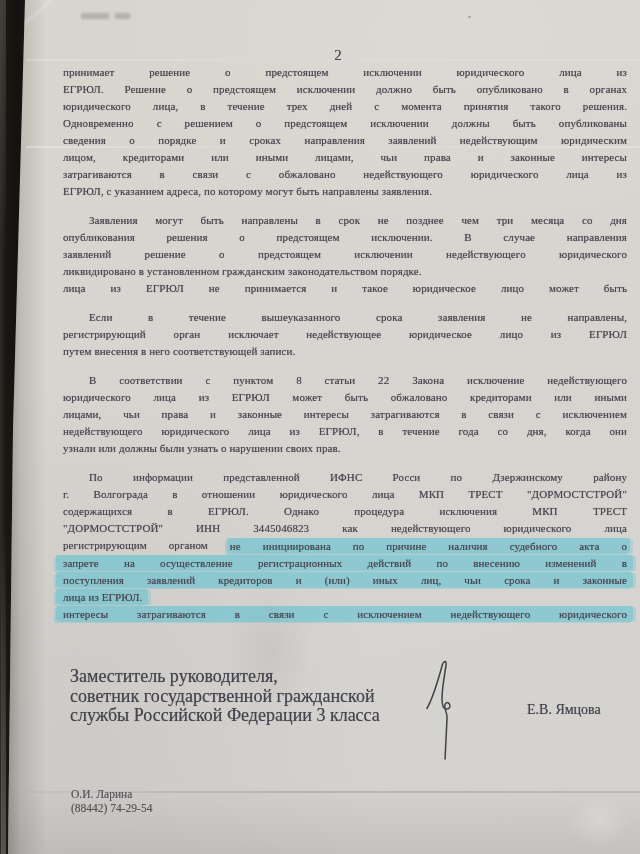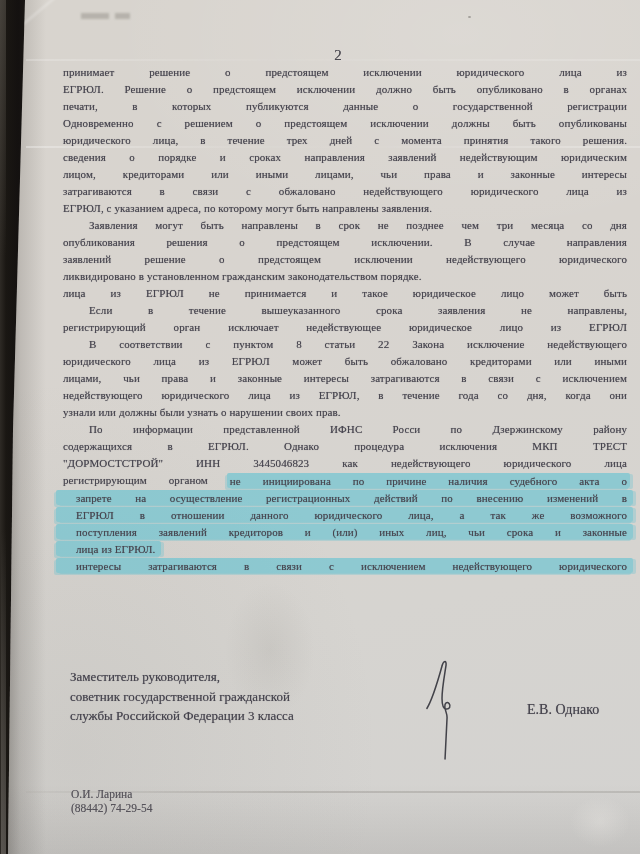--- a/index.html
+++ b/index.html
@@ -34,30 +34,30 @@
   .top-smudge.s1{left:81px;width:28px;}
   .top-smudge.s2{left:115px;width:15px;}
   .speck{position:absolute;left:468px;top:16px;width:3px;height:2px;border-radius:50%;background:rgba(90,88,84,.45);}
   .page-number{position:absolute;left:330px;top:47px;width:16px;text-align:center;
     font-size:15px;color:#4a4850;text-shadow:0 0 .6px rgba(74,72,80,.6);}
   .body-text{position:absolute;left:63px;top:64px;width:564px;
     font-size:11px;line-height:17px;color:#47454f;
     text-shadow:0 0 .7px rgba(71,69,79,.65);letter-spacing:.1px;}
   .line{height:17px;text-align:justify;text-align-last:justify;white-space:normal;}
   .line.para-end{text-align-last:left;}
-  .line.indent{padding-left:26px;}
+  .line.indent{padding-left:26px;margin-top:12px;}
   mark{
     color:inherit;
     background:var(--hl-bg,rgba(62,190,211,.48));
     padding:1.5px 3px;margin:-1.5px -3px;border-radius:2px;
     box-shadow:3px 1px 0 var(--hl-soft,rgba(62,190,211,.26)),-2px 2px 0 var(--hl-soft,rgba(62,190,211,.22));
   }
-  .line.full-hl mark{margin-left:-7px;padding-left:20px;margin-right:-6px;padding-right:6px;}
+  .line.full-hl mark{margin-left:-7px;padding-left:7px;margin-right:-6px;padding-right:6px;}
   .sig-titles{position:absolute;left:70px;top:667px;width:310px;
-    font-size:13px;line-height:19.5px;color:#45434d;text-shadow:0 0 .7px rgba(69,67,77,.6);}
+    font-size:18px;line-height:19.5px;color:#45434d;text-shadow:0 0 .7px rgba(69,67,77,.6);}
   .signer-name{position:absolute;left:527px;top:702px;font-size:14px;color:#45434d;
     text-shadow:0 0 .7px rgba(69,67,77,.6);}
   .signature{position:absolute;left:424px;top:658px;width:32px;height:106px;}
   .footer{position:absolute;left:71px;top:788px;font-size:11.5px;line-height:13.5px;
     color:#55525a;text-shadow:0 0 .6px rgba(85,82,90,.5);}
   .bottom-vignette{position:absolute;left:0;right:0;bottom:0;height:70px;
     background:linear-gradient(180deg,transparent,rgba(95,93,90,.14));}
 </style>
 </head>
 <body>
@@ -73,61 +73,61 @@
   <div class="crease c3"></div>
   <div class="top-smudge s1"></div>
   <div class="top-smudge s2"></div>
   <div class="speck"></div>
 
   <div class="page-number">2</div>
 
   <div class="body-text">
       <div class="line">принимает решение о предстоящем исключении юридического лица из</div>
       <div class="line">ЕГРЮЛ. Решение о предстоящем исключении должно быть опубликовано в органах</div>
-      <div class="line">печати, в которых публикуются данные о государственной регистрации</div>
+      <div class="line">юридического лица, в течение трех дней с момента принятия такого решения.</div>
       <div class="line">Одновременно с решением о предстоящем исключении должны быть опубликованы</div>
-      <div class="line">юридического лица, в течение трех дней с момента принятия такого решения.</div>
       <div class="line">сведения о порядке и сроках направления заявлений недействующим юридическим</div>
       <div class="line">лицом, кредиторами или иными лицами, чьи права и законные интересы</div>
       <div class="line">затрагиваются в связи с обжаловано недействующего юридического лица из</div>
       <div class="line para-end">ЕГРЮЛ, с указанием адреса, по которому могут быть направлены заявления.</div>
       <div class="line indent">Заявления могут быть направлены в срок не позднее чем три месяца со дня</div>
       <div class="line">опубликования решения о предстоящем исключении. В случае направления</div>
       <div class="line">заявлений решение о предстоящем исключении недействующего юридического</div>
       <div class="line para-end">ликвидировано в установленном гражданским законодательством порядке.</div>
       <div class="line">лица из ЕГРЮЛ не принимается и такое юридическое лицо может быть</div>
       <div class="line indent">Если в течение вышеуказанного срока заявления не направлены,</div>
       <div class="line">регистрирующий орган исключает недействующее юридическое лицо из ЕГРЮЛ</div>
+      <div class="line para-end">путем внесения в него соответствующей записи.</div>
       <div class="line indent">В соответствии с пунктом 8 статьи 22 Закона исключение недействующего</div>
       <div class="line">юридического лица из ЕГРЮЛ может быть обжаловано кредиторами или иными</div>
       <div class="line">лицами, чьи права и законные интересы затрагиваются в связи с исключением</div>
       <div class="line">недействующего юридического лица из ЕГРЮЛ, в течение года со дня, когда они</div>
       <div class="line para-end">узнали или должны были узнать о нарушении своих прав.</div>
       <div class="line indent">По информации представленной ИФНС Росси по Дзержинскому району</div>
+      <div class="line">г. Волгограда в отношении юридического лица МКП ТРЕСТ "ДОРМОСТСТРОЙ"</div>
       <div class="line">содержащихся в ЕГРЮЛ. Однако процедура исключения МКП ТРЕСТ</div>
       <div class="line">"ДОРМОСТСТРОЙ" ИНН 3445046823 как недействующего юридического лица</div>
       <div class="line">регистрирующим органом <mark>не инициирована по причине наличия судебного акта о</mark></div>
       <div class="line full-hl"><mark>запрете на осуществление регистрационных действий по внесению изменений в</mark></div>
-      <div class="line full-hl"><mark>ЕГРЮЛ в отношении данного юридического лица, а так же возможного</mark></div>
       <div class="line full-hl"><mark>поступления заявлений кредиторов и (или) иных лиц, чьи срока и законные</mark></div>
       <div class="line para-end full-hl"><mark>лица из ЕГРЮЛ.</mark></div>
       <div class="line full-hl"><mark>интересы затрагиваются в связи с исключением недействующего юридического</mark></div>
     </div>
 
   <div class="sig-titles">
       <div>Заместитель руководителя,</div>
       <div>советник государственной гражданской</div>
       <div>службы Российской Федерации 3 класса</div>
     </div>
 
   <svg class="signature" viewBox="0 0 30 105" fill="none">
     <path d="M2,50 C7,42 12,26 17,8 C18,3 21.5,1.5 21,7 C19.5,17 17,30 17,40 C17,46 18,50 21,50.5 C24.5,51 26,47.5 24,45 C22,43 19.5,44.5 19.8,48.5 C20.1,52.5 22,54.5 22,59 L20,100" stroke="#2e2d36" stroke-width="1.5" stroke-linecap="round" opacity="0.88"></path>
   </svg>
 
-  <div class="signer-name">Е.В. Однако</div>
+  <div class="signer-name">Е.В. Ямцова</div>
 
   <div class="footer">
     <div>О.И. Ларина</div>
     <div>(88442) 74-29-54</div>
   </div>
 
   <div class="bottom-vignette"></div>
 </div>
 
 </body></html>

